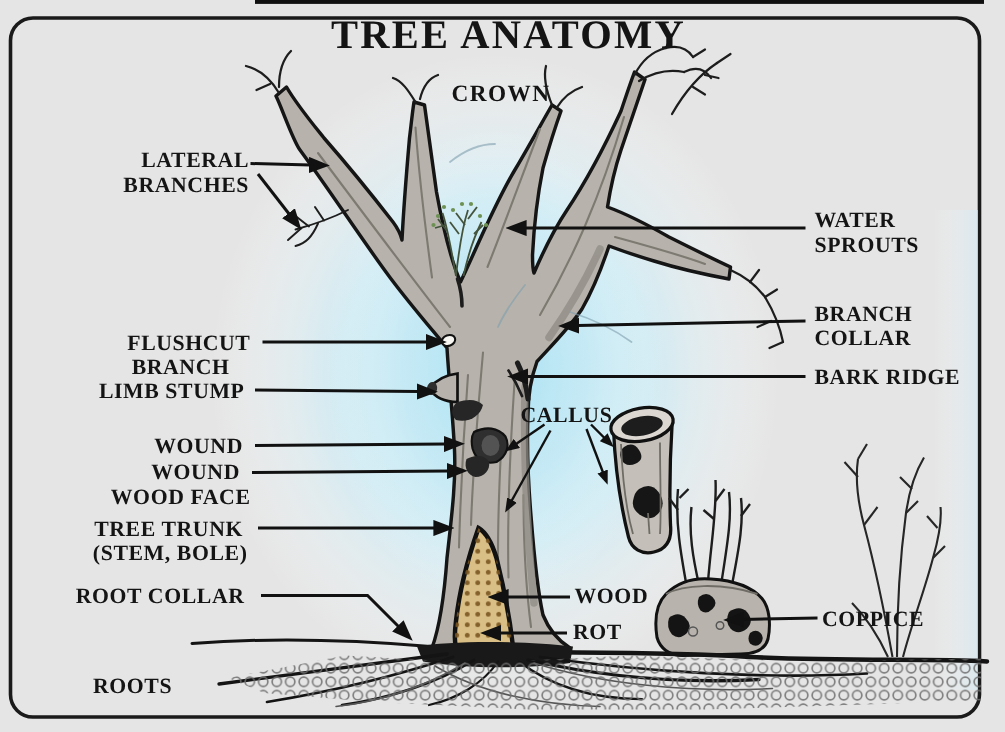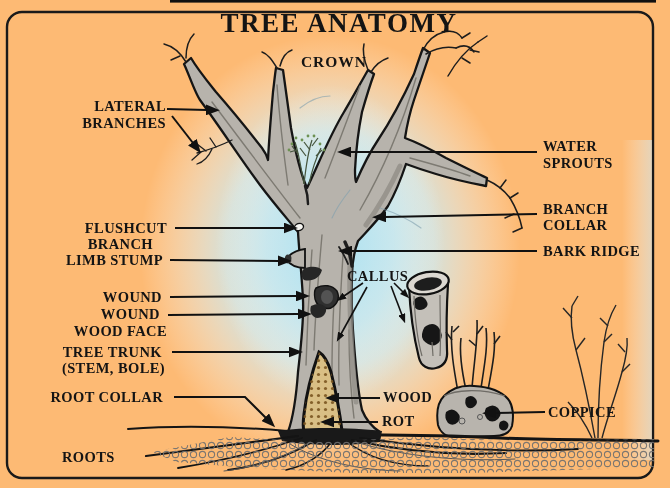--- a/index.html
+++ b/index.html
@@ -1,19 +1,19 @@
 <!DOCTYPE html>
 <html><head>
 <meta charset="utf-8">
 <style>
   html,body{margin:0;padding:0;background:#ffffff;}
   .frame{
     position:relative;
     width:670px;height:488px;
-    background:#fdba74;
+    background:#e5e5e5;
     overflow:hidden;
     font-family:"Liberation Serif", serif;
   }
   svg{display:block;}
   text{
     font-family:"Liberation Serif", serif;
     font-weight:bold;
     fill:#141414;
   }
   .lbl{font-size:14.5px;letter-spacing:.4px;}

